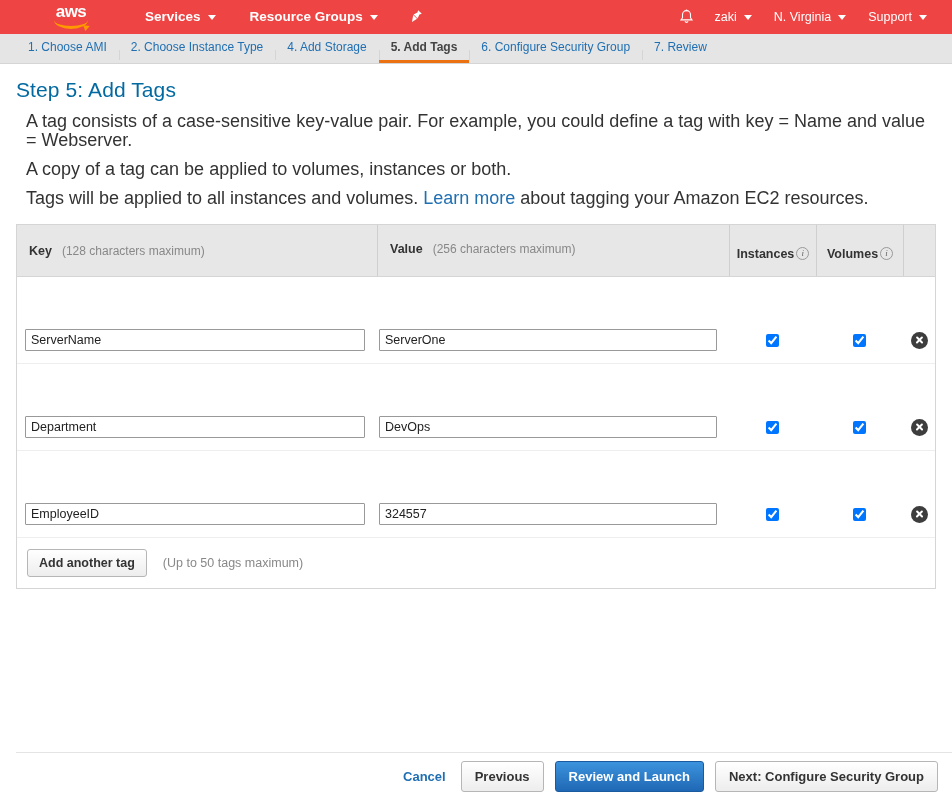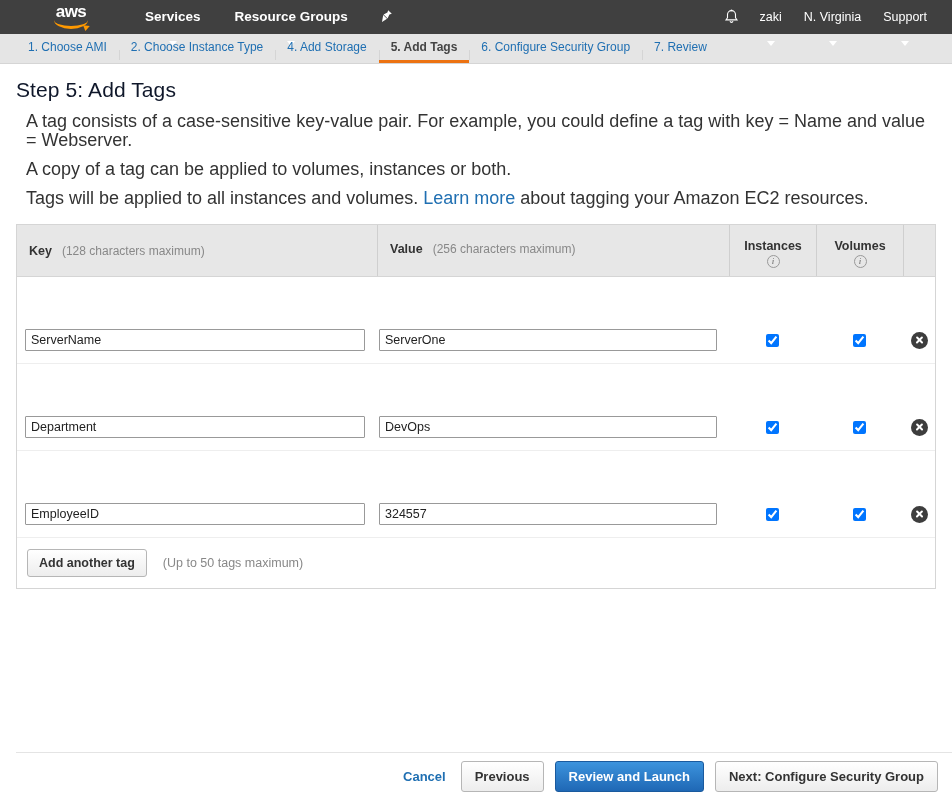--- a/index.html
+++ b/index.html
@@ -7,21 +7,21 @@
     margin: 0; padding: 0;
     width: 952px; height: 800px;
     background: #ffffff;
     font-family: "Liberation Sans", sans-serif;
     overflow: hidden;
   }
 
   
   #topnav {
     height: 34px;
-    background: #404040;
+    background: #ef4444;
     display: flex;
     align-items: center;
     position: relative;
   }
   .aws-logo {
     margin-left: 48px;
     width: 46px; height: 26px;
     position: relative;
     display: block;
   }
@@ -57,21 +57,20 @@
     font-size: 13.5px;
     font-weight: bold;
     padding: 0 9px;
     height: 34px;
     line-height: 34px;
     display: flex;
     align-items: center;
     gap: 7px;
     cursor: pointer;
     white-space: nowrap;
-    flex-direction: column;
   }
   #services-item { margin-left: 42px; }
   #resource-groups-item { margin-left: 16px; }
   .caret {
     width: 0; height: 0;
     border-left: 4px solid transparent;
     border-right: 4px solid transparent;
     border-top: 5px solid #ffffff;
     display: inline-block;
   }
@@ -117,21 +116,21 @@
   .tab.active {
     color: #444444;
     font-weight: bold;
     border-bottom-color: #ec7211;
   }
 
   
   #page { padding: 0 16px; }
   #page-title {
     font-size: 21px;
-    color: #0f172a;
+    color: #0369a1;
     font-weight: normal;
     margin: 14px 0 6px 0;
     letter-spacing: 0.1px;
   }
   .desc {
     font-size: 18px;
     color: #333333;
     line-height: 19px;
     margin: 10px;
   }
@@ -147,21 +146,21 @@
     background: #e7e7e7;
     height: 52px;
     display: flex;
     align-items: center;
     border-bottom: 1px solid #d5d5d5;
     position: relative;
   }
   .col-key   { width: 360px; padding-left: 12px; display: flex; align-items: flex-start; gap: 10px; }
   .col-value { width: 352px; padding-left: 12px; display: flex; align-items: baseline; gap: 10px;
                border-left: 1px solid #cfcfcf; align-self: stretch; padding-top: 17px; }
-  .col-check { width: 87px; display: flex; flex-direction: column; align-items: center;
+  .col-check { width: 87px; display: flex; flex-direction: row; align-items: center;
                justify-content: center; gap: 2px; align-self: stretch; border-left: 1px solid #cfcfcf;
                padding-top: 6px; }
   .col-del   { flex: 1; align-self: stretch; border-left: 1px solid #cfcfcf; }
   .col-title { font-size: 12.5px; font-weight: bold; color: #333333; }
   .col-hint  { font-size: 12px; color: #888888; }
   .chk-title { font-size: 12.5px; font-weight: bold; color: #333333; }
   .info-icon {
     width: 13px; height: 13px;
     border: 1px solid #999999;
     border-radius: 50%;

